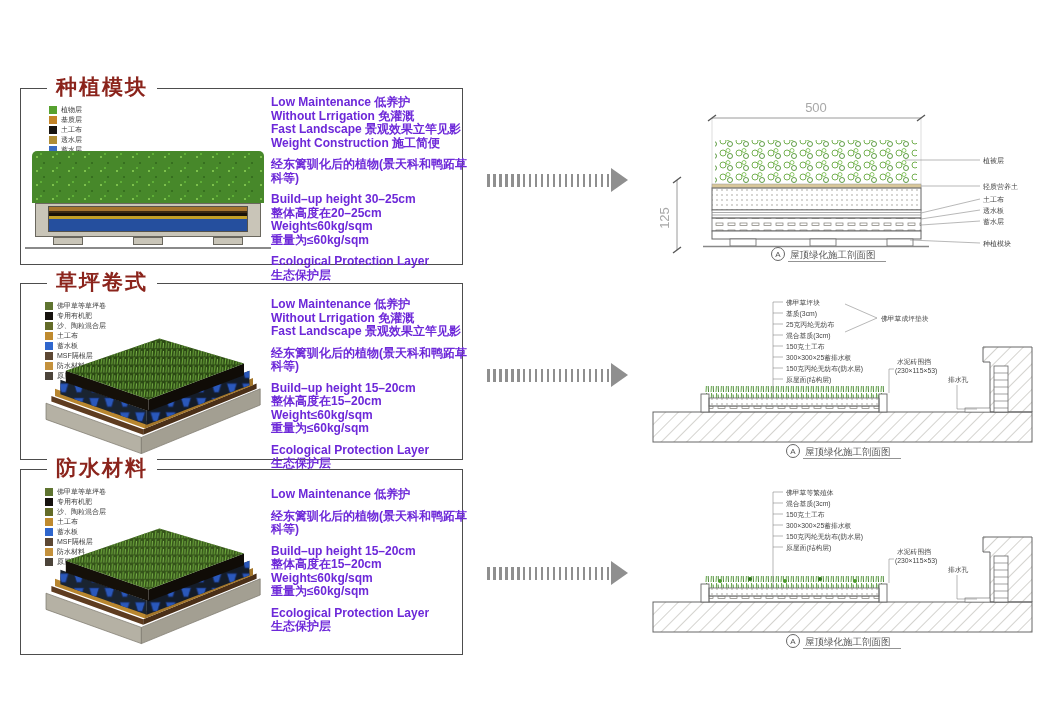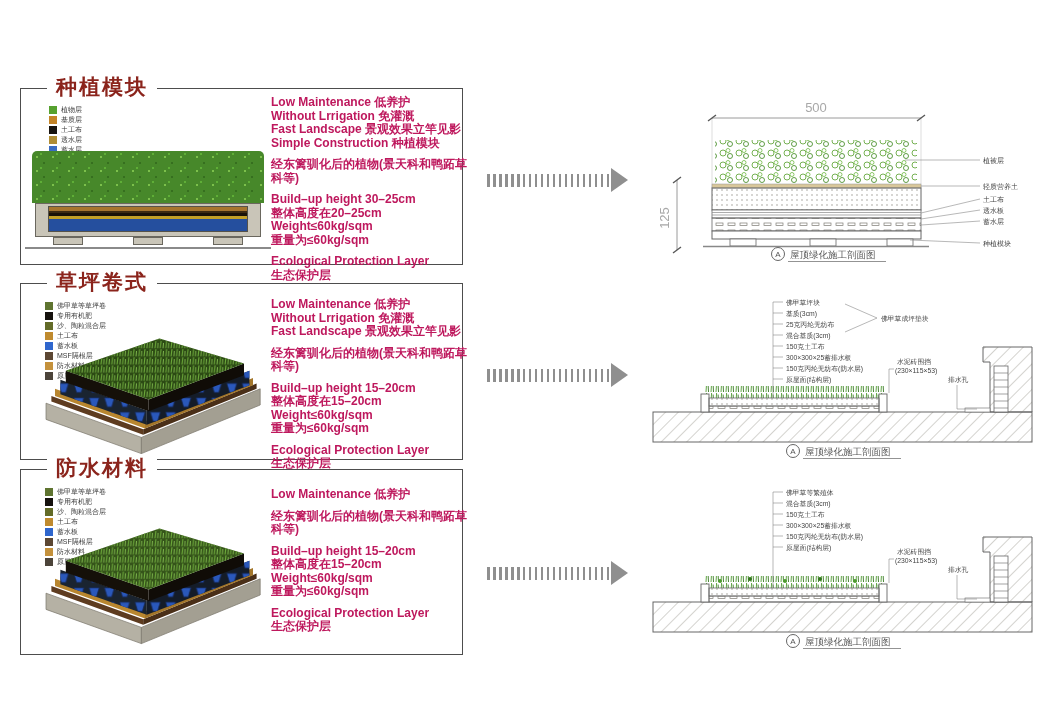--- a/index.html
+++ b/index.html
@@ -6,21 +6,21 @@
   .stage{position:relative;width:1040px;height:720px;background:#ffffff;overflow:hidden;
          font-family:"Liberation Sans",sans-serif;}
   
   .sbox{position:absolute;left:20px;width:443px;border:1.5px solid #4d4d4d;background:#fff;box-sizing:border-box;}
   .stitle{position:absolute;top:-16px;left:26px;background:#fff;padding:0 9px;
           font-size:21px;font-weight:bold;color:#8b241c;letter-spacing:2px;white-space:nowrap;}
   .legend{position:absolute;display:flex;flex-direction:column;gap:1.5px;}
   .litem{display:flex;align-items:center;gap:4px;height:8.5px;}
   .sw{width:8px;height:8px;display:inline-block;flex:0 0 8px;}
   .ll{font-size:7px;color:#3a3a3a;white-space:nowrap;}
-  .stext{position:absolute;left:250px;width:200px;font-weight:bold;color:#be185d;
+  .stext{position:absolute;left:250px;width:200px;font-weight:bold;color:#6d28d9;
          font-size:12px;line-height:13.5px;}
   .grp{margin-bottom:8px;}
   .sm{font-size:12px;}
   
   .il1{position:absolute;left:14px;top:62px;width:226px;height:104px;}
   .il1-plants{position:absolute;left:-3px;right:-3px;top:0;height:52px;border-radius:5px 5px 0 0;
       background-color:#47882a;
       background-image:radial-gradient(circle 2.2px at 5px 6px,#7cc04b 55%,transparent 56%),
                        radial-gradient(circle 2.6px at 12px 12px,#366f1f 55%,transparent 56%),
                        radial-gradient(circle 2px at 9px 3px,#5fae37 55%,transparent 56%);
@@ -134,21 +134,21 @@
       <div class="il1-foot" style="left:98px;"></div>
       <div class="il1-foot" style="left:178px;"></div>
       <div class="il1-ground"></div>
     </div>
 
     <div class="stext" style="top:7px;">
       <div class="grp">
         <div>Low Maintenance 低养护</div>
         <div>Without Lrrigation 免灌溉</div>
         <div>Fast Landscape 景观效果立竿见影</div>
-        <div>Simple Construction 种植模块</div>
+        <div>Weight Construction 施工简便</div>
       </div>
       <div class="grp">
         <span>经东篱驯化后的植物</span><span class="sm">(景天科和鸭跖草科等)</span>
       </div>
       <div class="grp">
         <div>Build–up height 30–25cm</div>
         <div>整体高度在20–25cm</div>
         <div>Weight≤60kg/sqm</div>
         <div>重量为≤60kg/sqm</div>
       </div>

